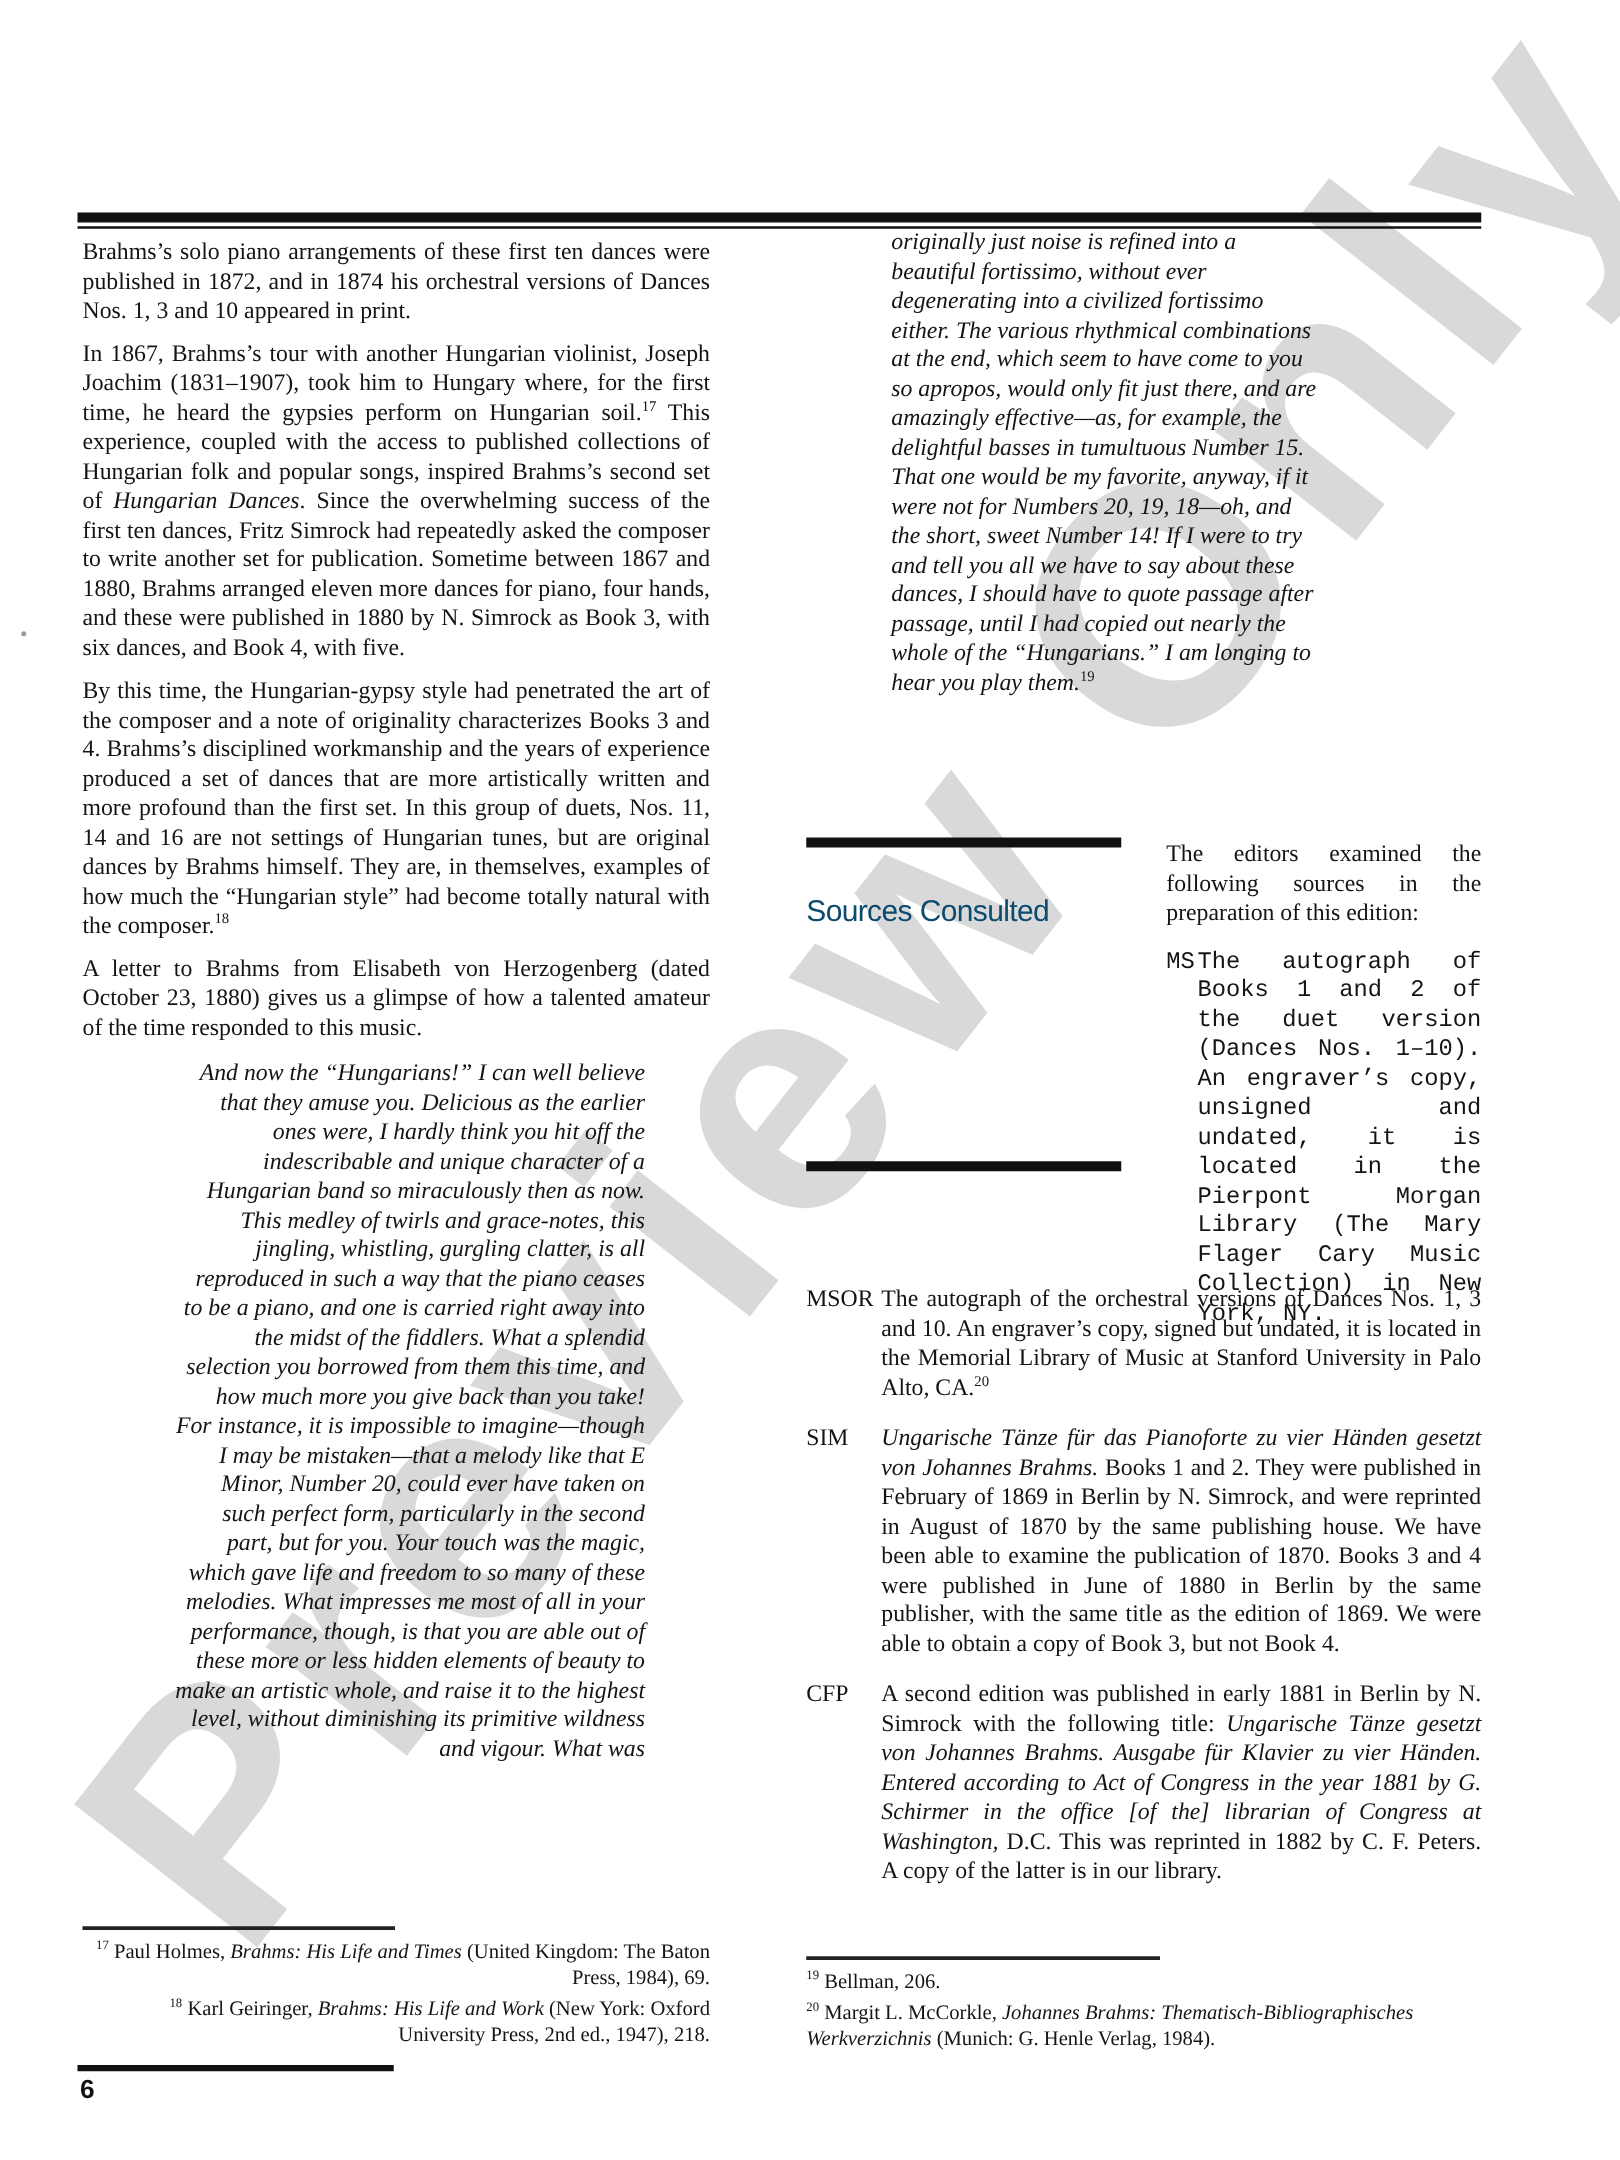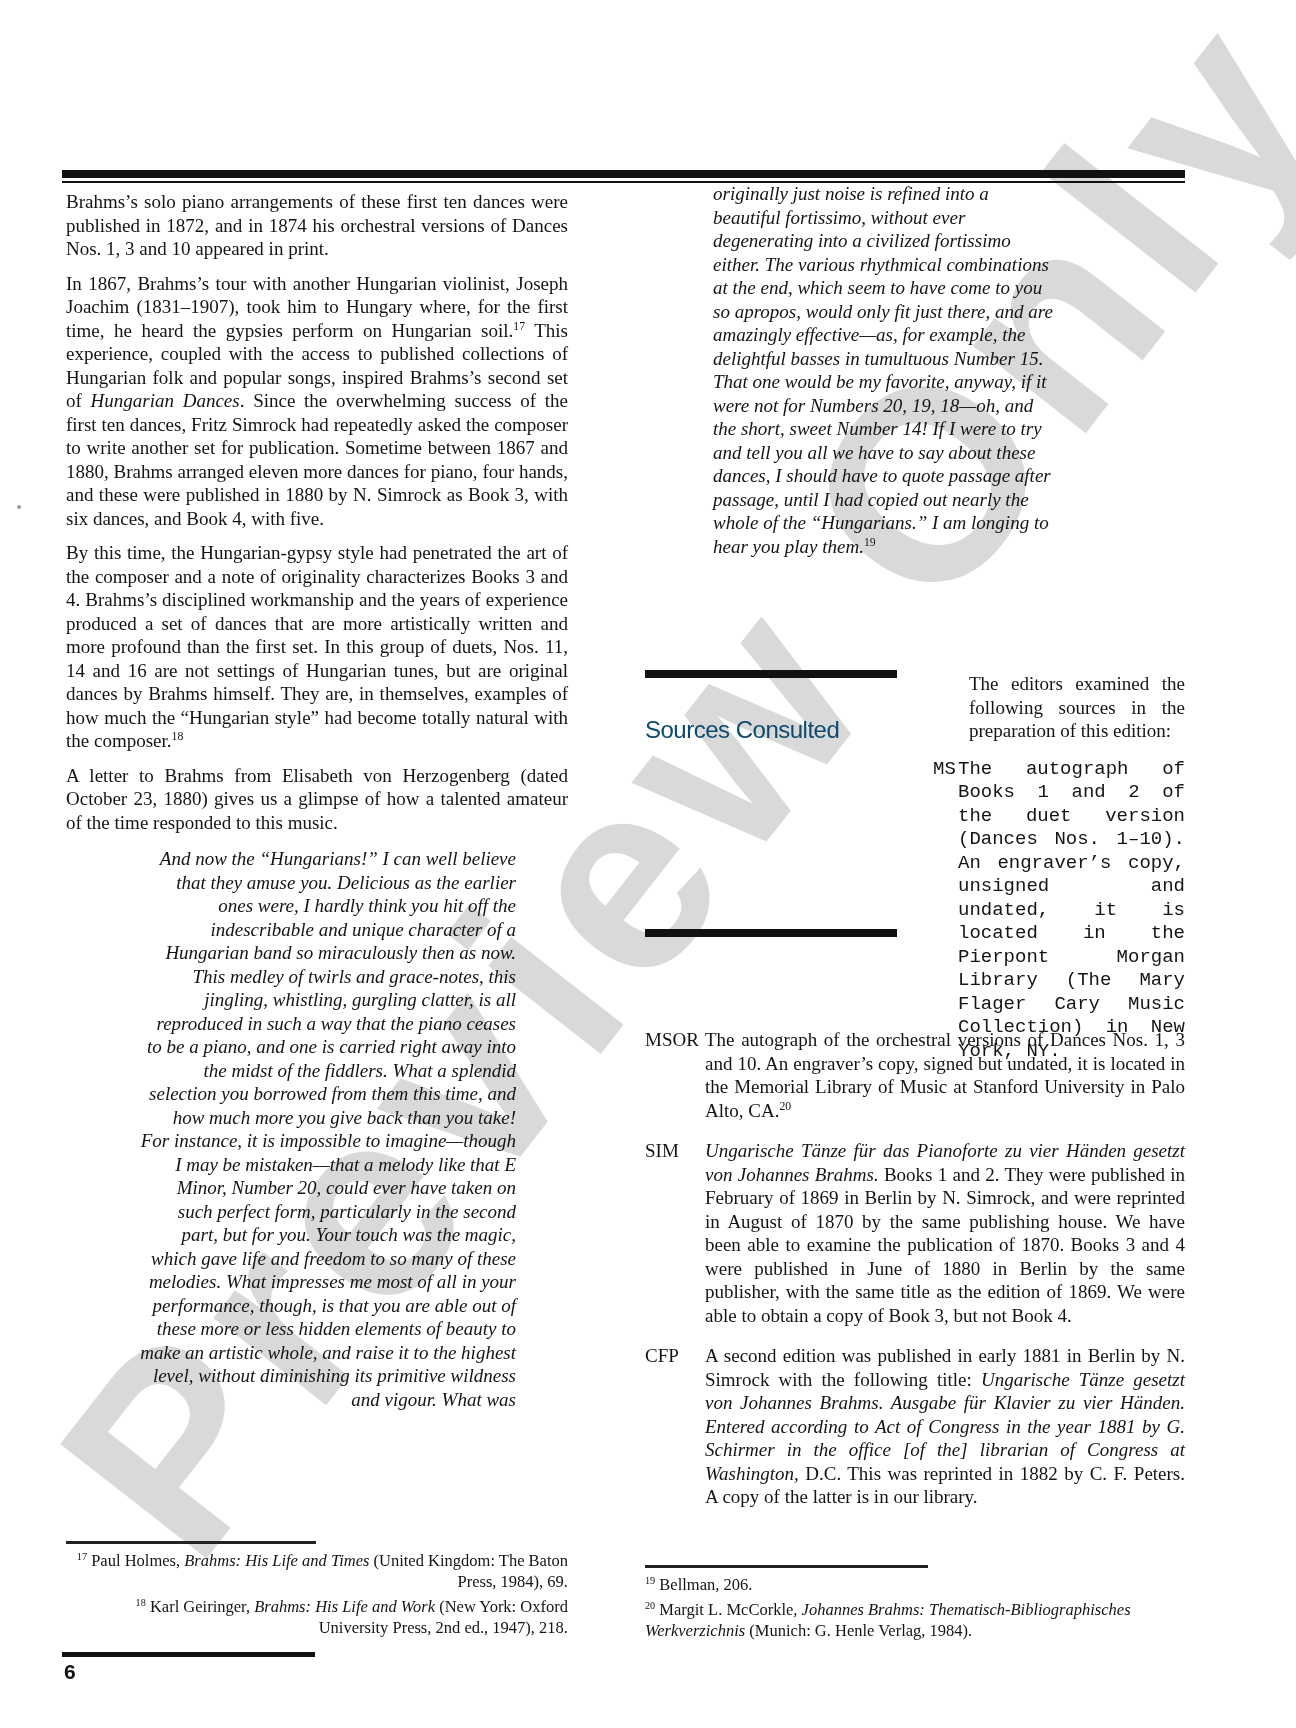--- a/index.html
+++ b/index.html
@@ -87,21 +87,21 @@
     <div class="bq">And now the “Hungarians!” I can well believe that they amuse you. Delicious as the earlier ones were, I hardly think you hit off the indescribable and unique character of a Hungarian band so miraculously then as now. This medley of twirls and grace-notes, this jingling, whistling, gurgling clatter, is all reproduced in such a way that the piano ceases to be a piano, and one is carried right away into the midst of the fiddlers. What a splendid selection you borrowed from them this time, and how much more you give back than you take!  For instance, it is impossible to imagine—though I may be mistaken—that a melody like that E Minor, Number 20, could ever have taken on such perfect form, particularly in the second part, but for you. Your touch was the magic, which gave life and freedom to so many of these melodies. What impresses me most of all in your performance, though, is that you are able out of these more or less hidden elements of beauty to make an artistic whole, and raise it to the highest level, without diminishing its primitive wildness and vigour. What was</div>
   </div>
 
   <div class="rq"><span>originally just noise is refined into a beautiful fortissimo, without ever degenerating into a civilized fortissimo either. The various rhythmical combinations at the end, which seem to have come to you so apropos, would only fit just there, and are amazingly effective—as, for example, the delightful basses in tumultuous Number 15. That one would be my favorite, anyway, if it were not for Numbers 20, 19, 18—oh, and the short, sweet Number 14!  If I were to try and tell you all we have to say about these dances, I should have to quote passage after passage, until I had copied out nearly the whole of the “Hungarians.” I am longing to hear you play them.</span><sup>19</sup></div>
 
   <div class="bar" style="left:645px;top:670px;width:252px;"></div>
   <div class="src-heading">Sources Consulted</div>
   <div class="bar" style="left:645px;top:929px;width:252px;"></div>
 
   <div class="src-intro">
-    <div style="text-align:justify;margin-left:36px;">The editors examined the following sources in the preparation of this edition:</div>
+    <div style="text-align:justify;">The editors examined the following sources in the preparation of this edition:</div>
     <div class="entry">
       <span class="lbl">MS</span><span>The autograph of Books 1 and 2 of the duet version (Dances Nos. 1–10). An engraver’s copy, unsigned and undated, it is located in the Pierpont Morgan Library (The Mary Flager Cary Music Collection) in New York, NY.</span>
     </div>
   </div>
 
   <div class="src-list">
     <div class="entry">
       <span class="lbl">MSOR</span><span>The autograph of the orchestral versions of Dances Nos. 1, 3 and 10. An engraver’s copy, signed but undated, it is located in the Memorial Library of Music at Stanford University in Palo Alto, CA.</span><sup>20</sup>
     </div>
     <div class="entry">

